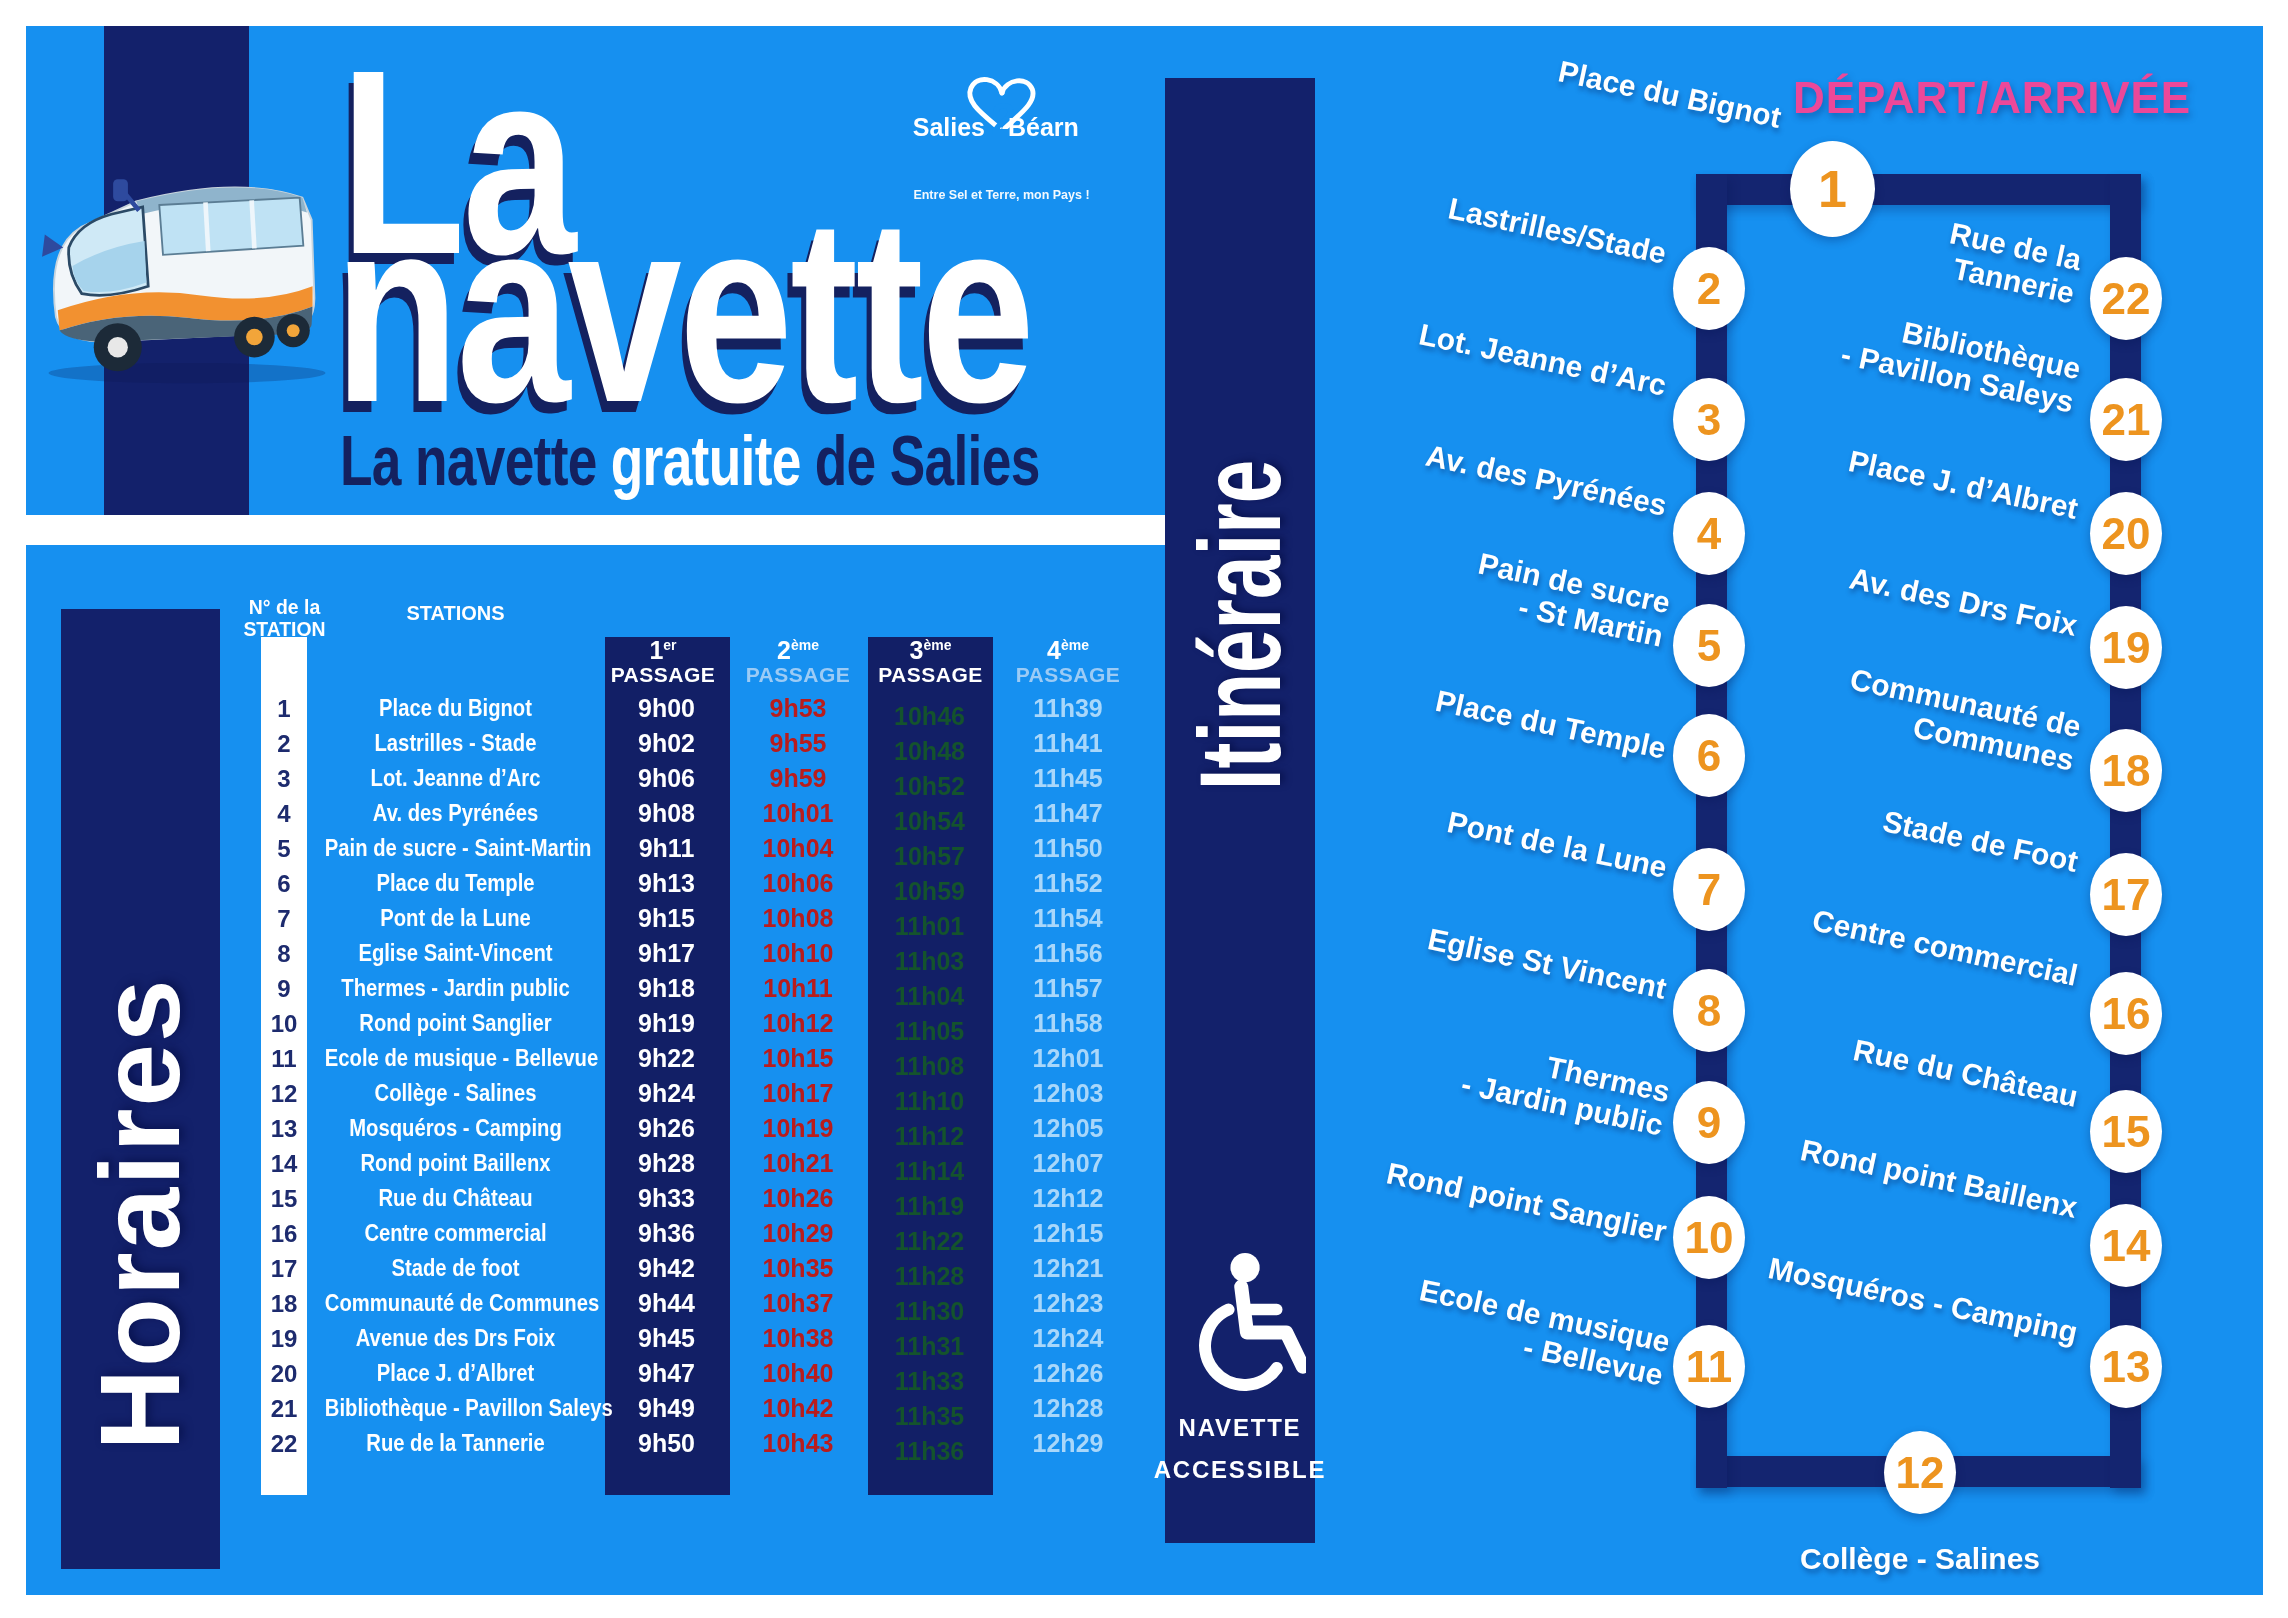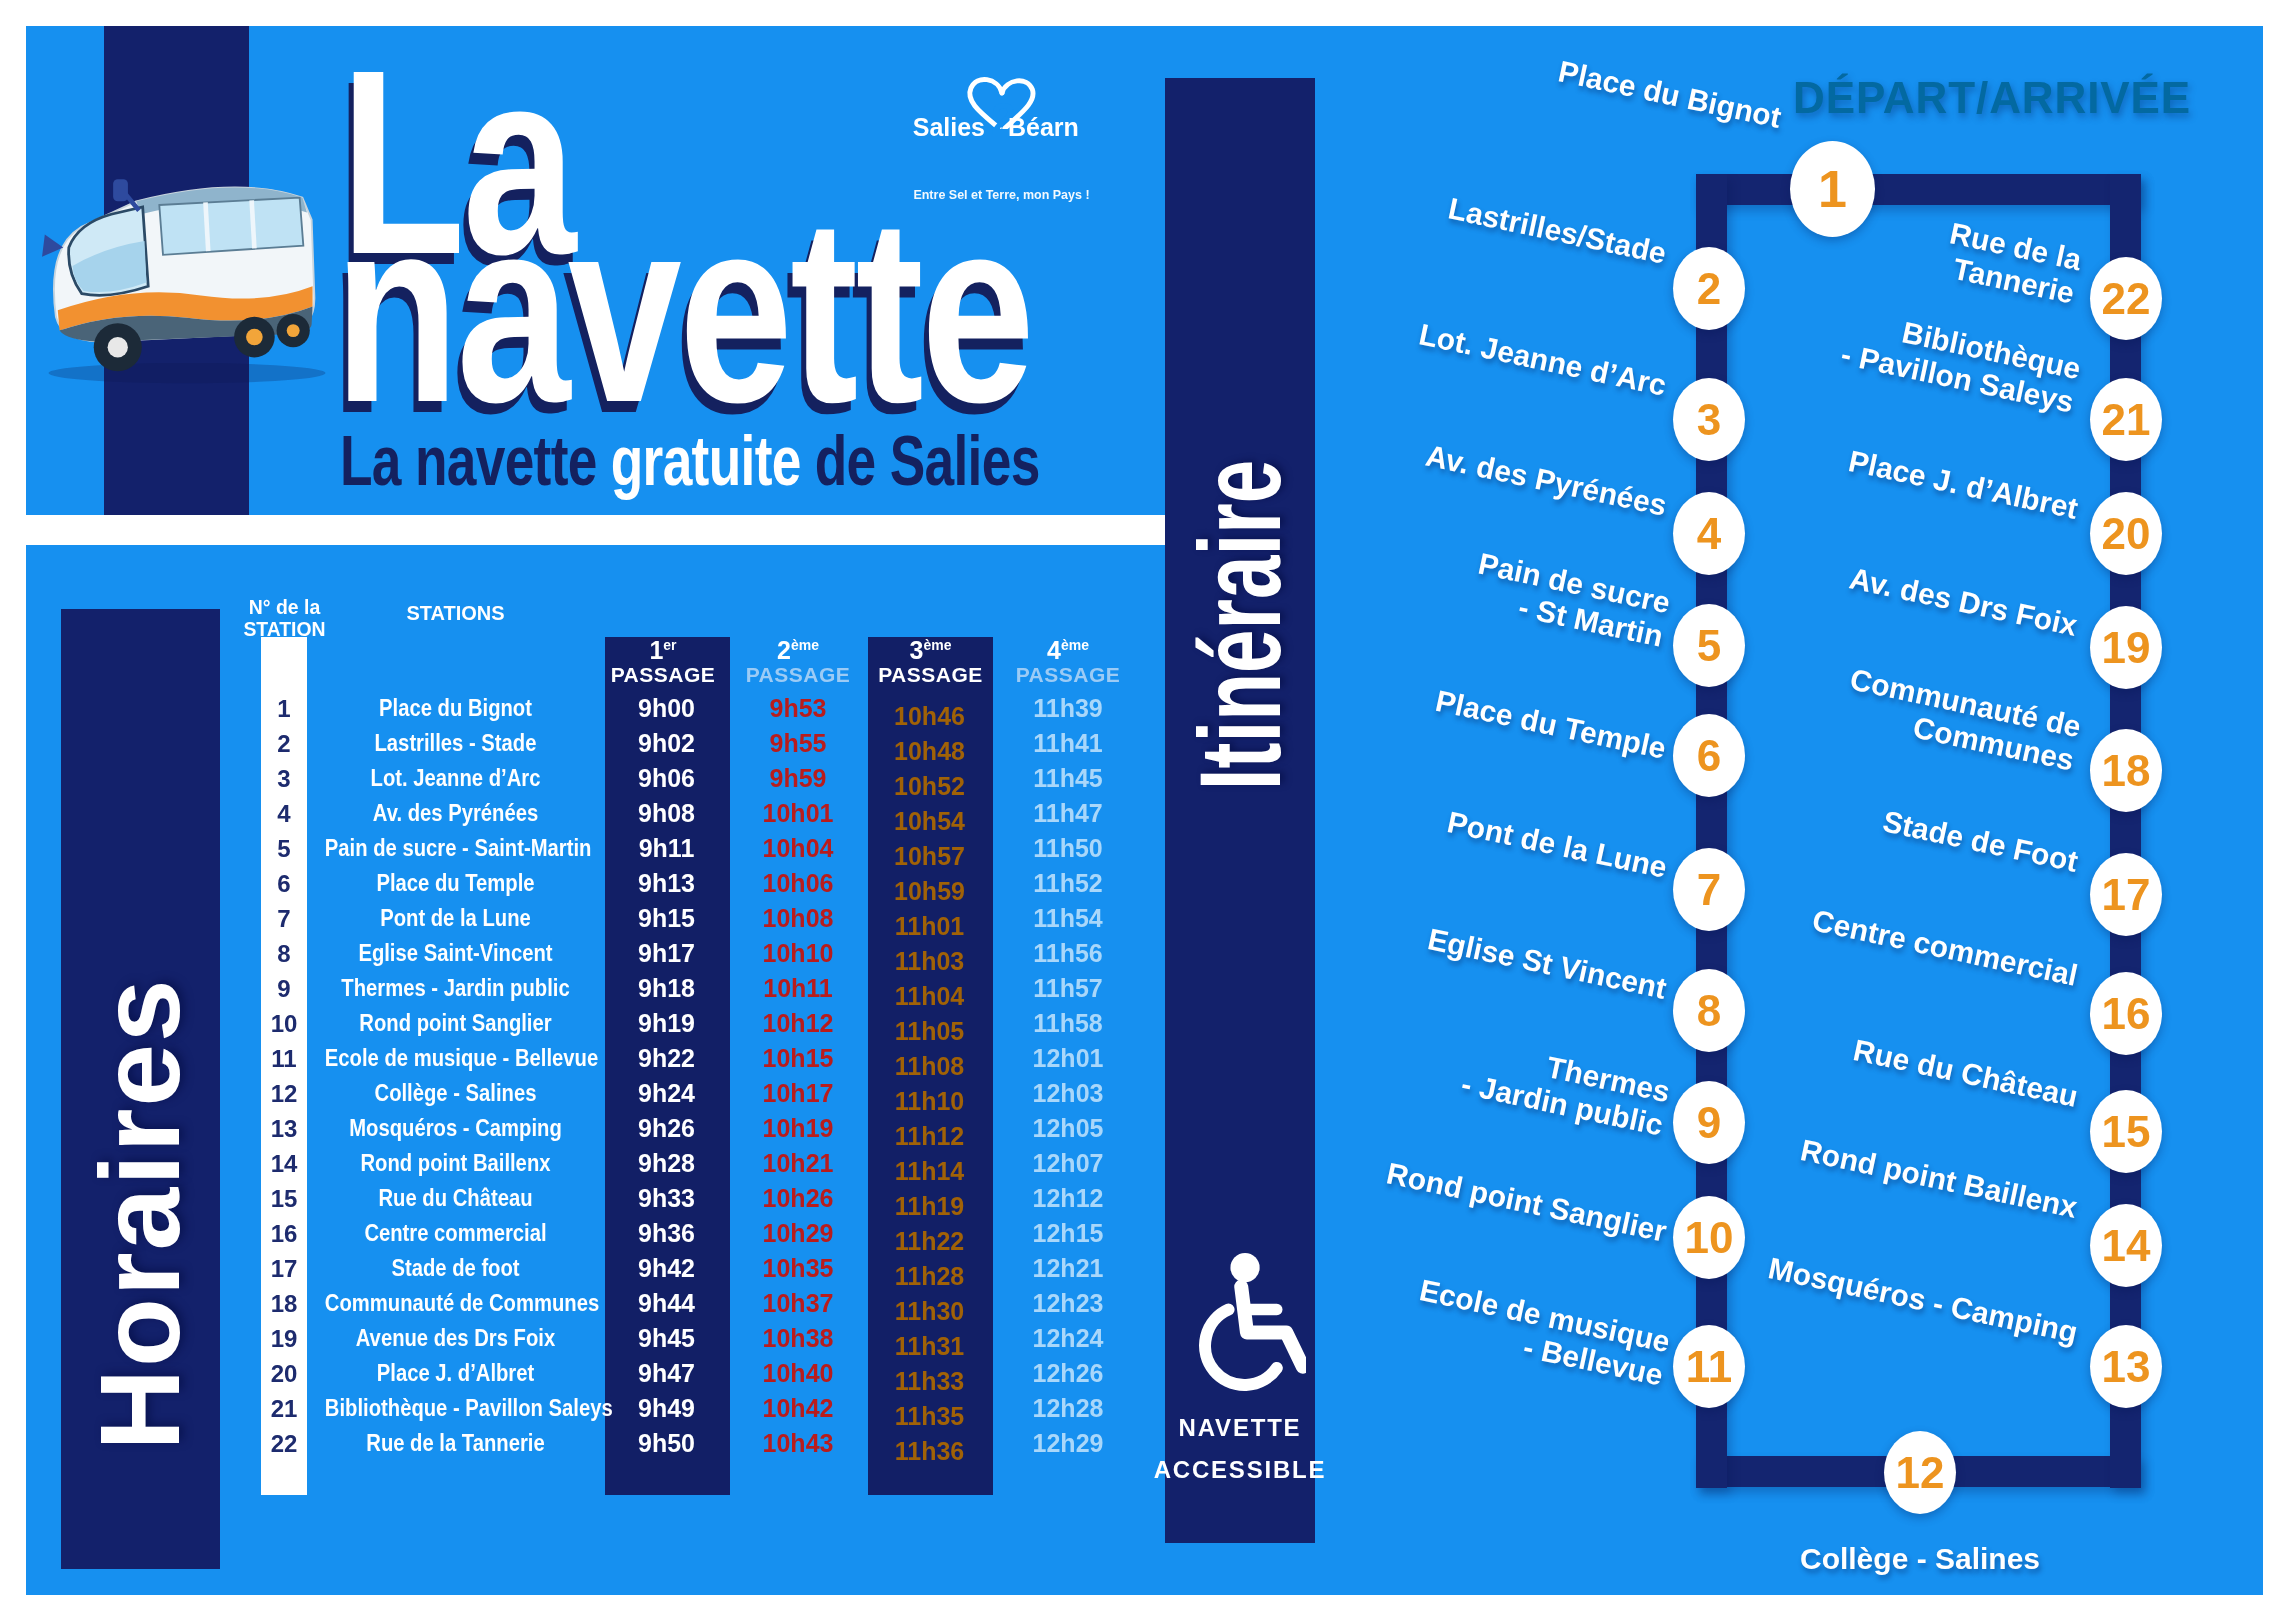--- a/index.html
+++ b/index.html
@@ -57,25 +57,25 @@
   .pass-h .ord{font-size:25px;} .pass-h sup{font-size:14px;}
   .pass-h .word{font-size:21px;letter-spacing:0.5px;}
   .pass-h.light .word{color:#9CCBF5;}
   #rows{position:absolute;left:261px;top:691px;width:883px;}
   .trow{display:flex;height:35px;align-items:center;}
   .c{text-align:center;font-weight:bold;white-space:nowrap;}
   .c0{width:46px;color:#1D2B6E;font-size:24px;}
   .c1{width:297px;color:#fff;font-size:23px;transform:scaleX(.88);}
   .c2{width:125px;color:#fff;font-size:25px;}
   .c3{width:138px;color:#b91c1c;font-size:25px;}
-  .c4{width:125px;color:#a16207;font-size:25px;margin-top:16px;}
+  .c4{width:125px;color:#14532d;font-size:25px;margin-top:16px;}
   .c5{width:152px;color:#A9D7FA;font-size:25px;}
 
   
-  .depart{left:1992px;top:98px;transform:translate(-50%,-50%);position:absolute;color:#0369a1;
+  .depart{left:1992px;top:98px;transform:translate(-50%,-50%);position:absolute;color:#ec4899;
           font-weight:bold;font-size:44px;letter-spacing:0.9px;white-space:nowrap;
           text-shadow:1.8px 3.7px 7.4px rgba(0,20,80,.35);}
   .bar{position:absolute;background:#142570;box-shadow:3.7px 5.5px 9.2px rgba(0,20,80,.25);}
   .stop{position:absolute;background:#fff;border-radius:50%;display:flex;align-items:center;
         justify-content:center;color:#ED941F;font-weight:bold;
         box-shadow:0 3.7px 9.2px rgba(0,20,80,.30);}
   .map-label{position:absolute;color:#fff;font-weight:bold;font-size:30px;line-height:1.12;
              text-align:right;white-space:pre-line;transform-origin:right center;
              transform:translateY(-50%) rotate(12deg);
              text-shadow:1.8px 3.7px 5.5px rgba(0,20,80,.38);}

